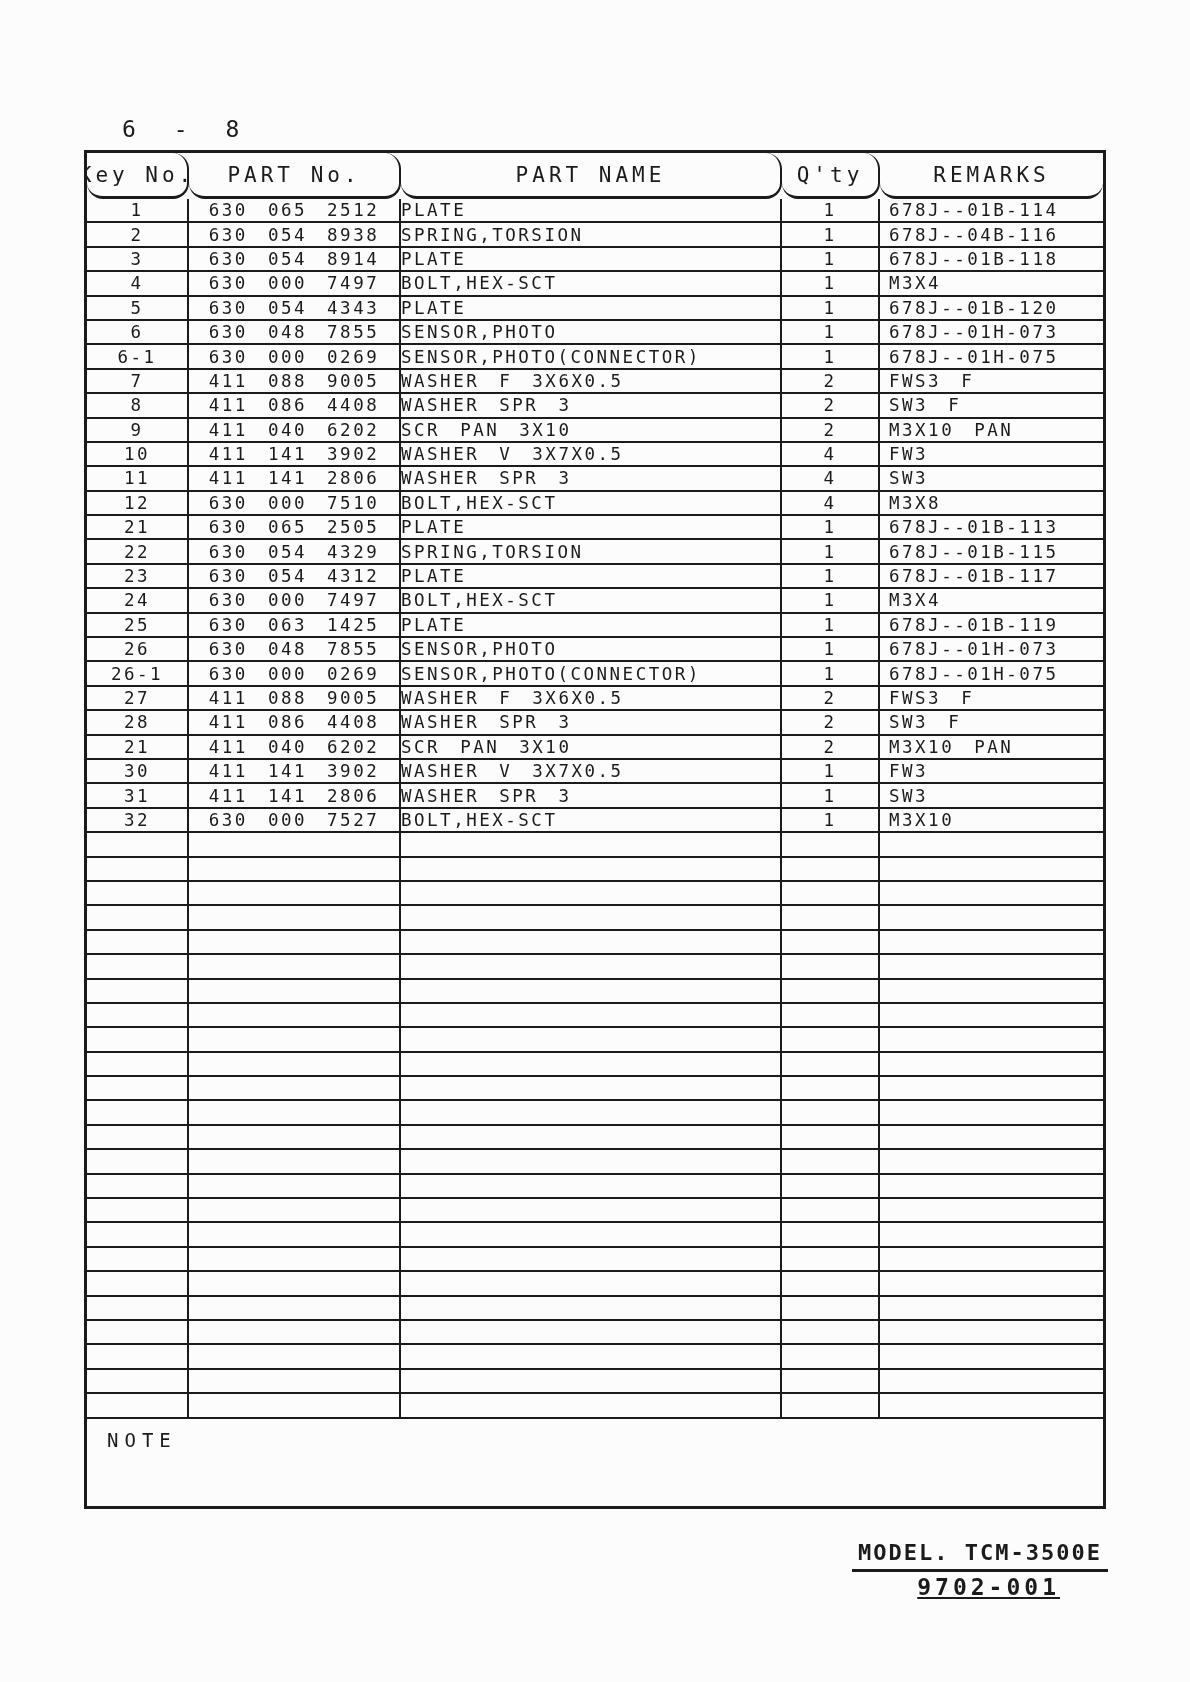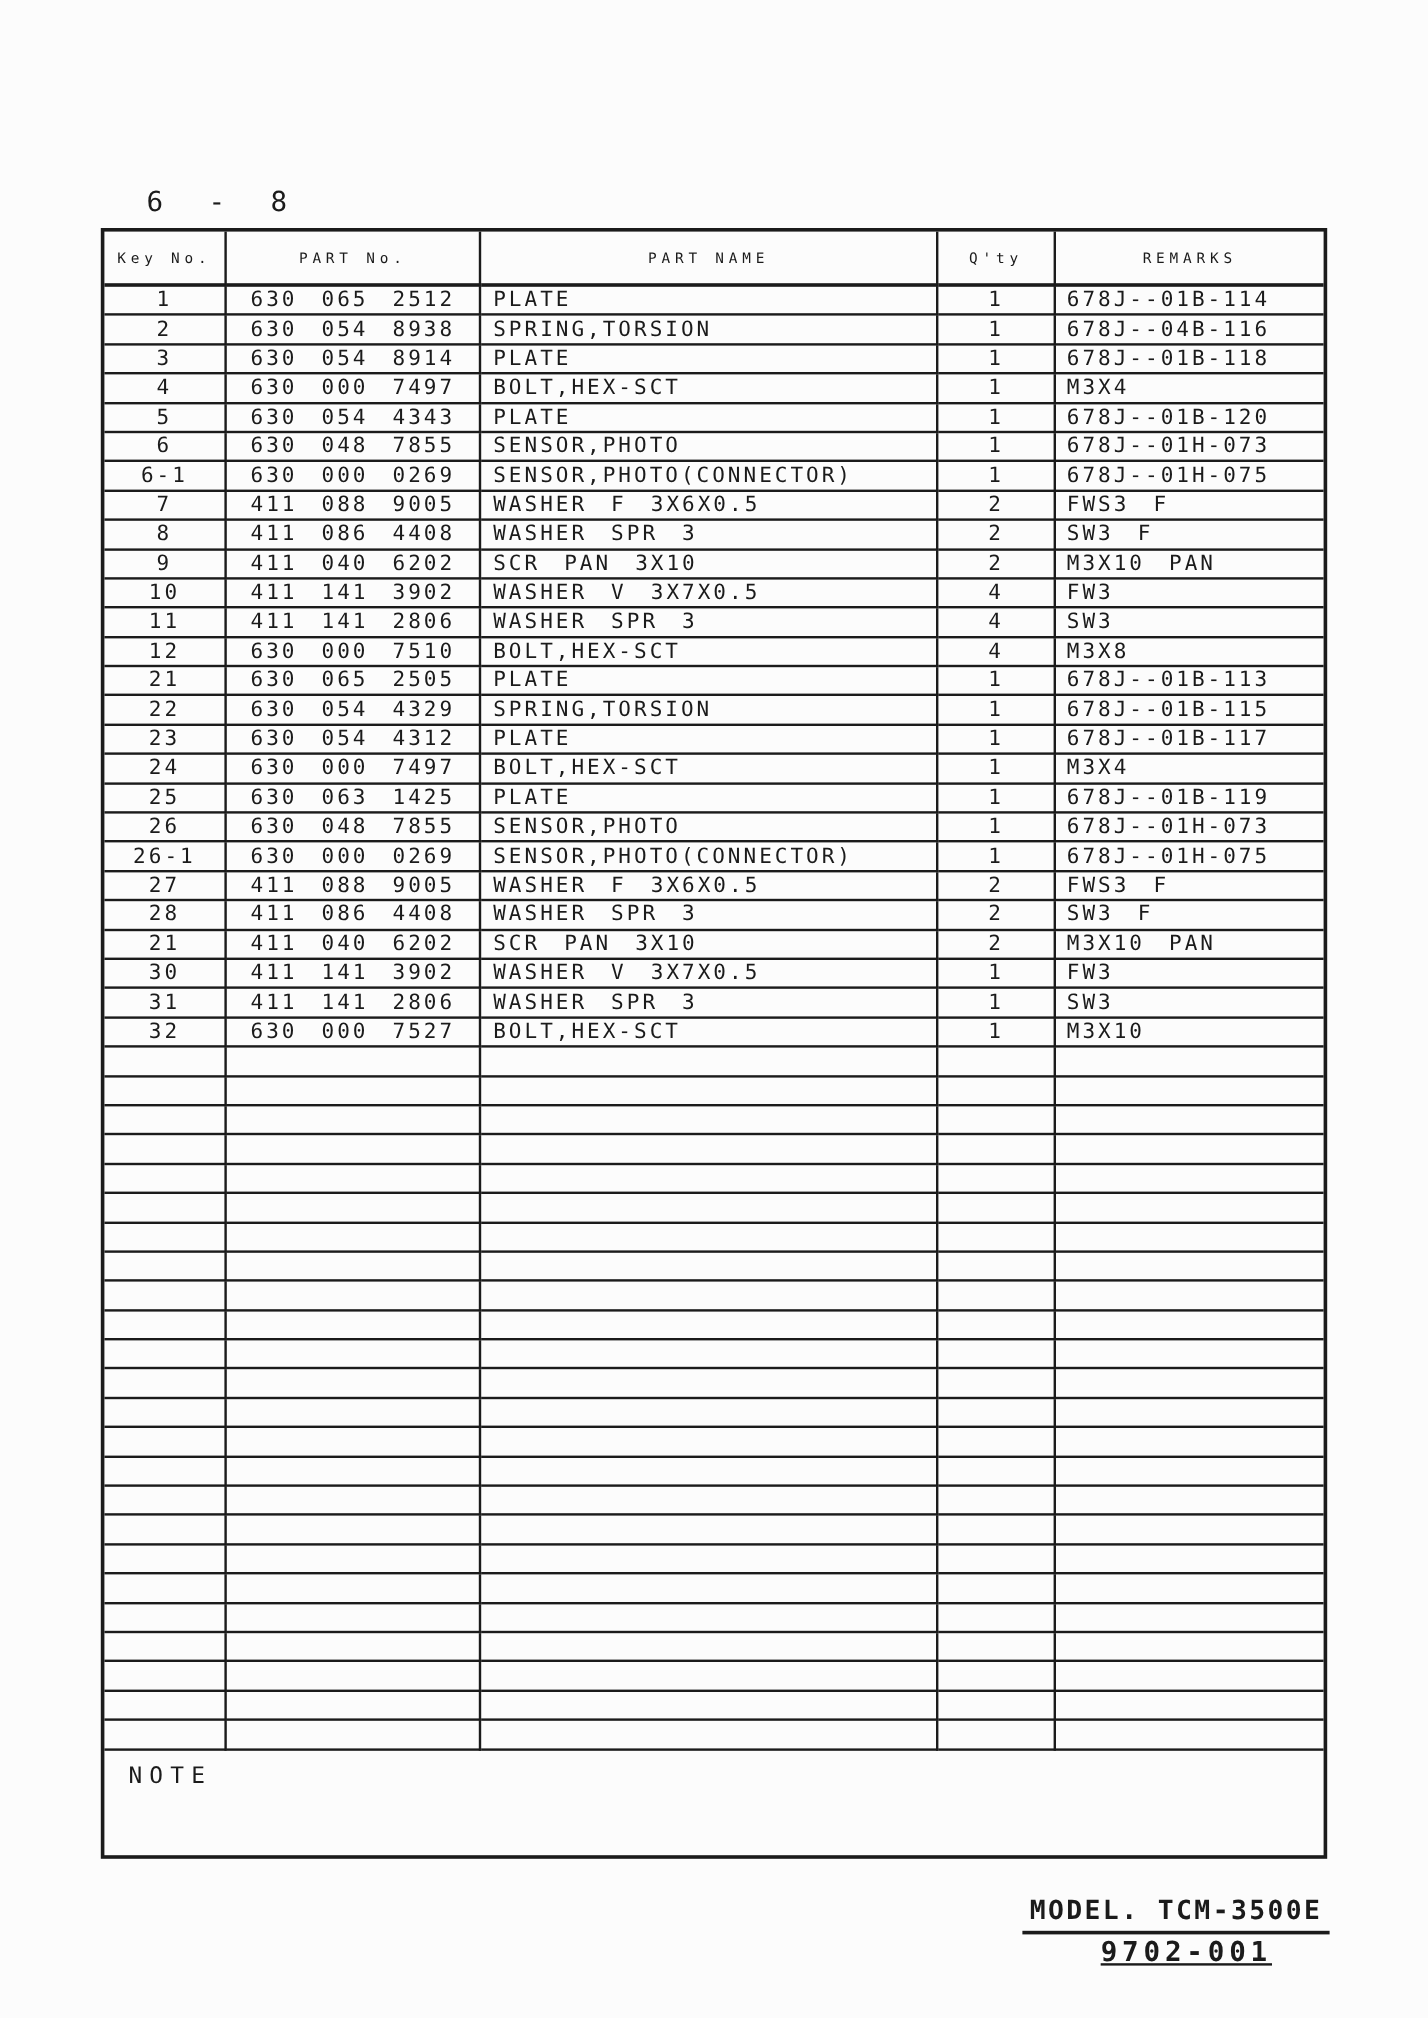--- a/index.html
+++ b/index.html
@@ -7,21 +7,21 @@
     --paper:#fcfcfc;
   }
   *{margin:0;padding:0;box-sizing:border-box;}
   html,body{width:1190px;height:1682px;background:var(--paper);}
   body{
     font-family:"DejaVu Sans Mono","Liberation Mono",monospace;
     color:var(--ink);
     position:relative;
     -webkit-font-smoothing:none;
   }
-  .page{position:absolute;inset:0;background:var(--paper);margin-top:40px;}
+  .page{position:absolute;inset:0;background:var(--paper);}
 
   .page-number{
     position:absolute;
     left:122px;top:116px;
     font-size:23px;
     letter-spacing:12px;
     white-space:pre;
   }
 
   .parts-table{
@@ -43,35 +43,36 @@
     overflow:hidden;
     white-space:nowrap;
   }
   .cell:last-child{border-right:none;}
 
   
   .thead .cell{
     height:46px;
     justify-content:center;
     border-bottom:3px solid var(--ink);
-    font-size:12px;
+    font-size:21px;
     letter-spacing:4px;
+    border-radius:16px;
   }
 
   
   .tbody .cell{
     height:24.4px;
     font-size:17.5px;
     letter-spacing:2.5px;
     word-spacing:7px;
     font-weight:500;
   }
   .tbody .cell:nth-child(1){justify-content:center;}
   .tbody .cell:nth-child(2){justify-content:center;}
-  .tbody .cell:nth-child(3){justify-content:flex-start;padding-left:10px;}
+  .tbody .cell:nth-child(3){justify-content:flex-start;padding-left:0;}
   .tbody .cell:nth-child(4){justify-content:center;}
   .tbody .cell:nth-child(5){justify-content:flex-start;padding-left:9px;}
 
   
   .note-row{
     height:87px;
     padding:10px 20px;
     font-size:19px;
     letter-spacing:6px;
   }

